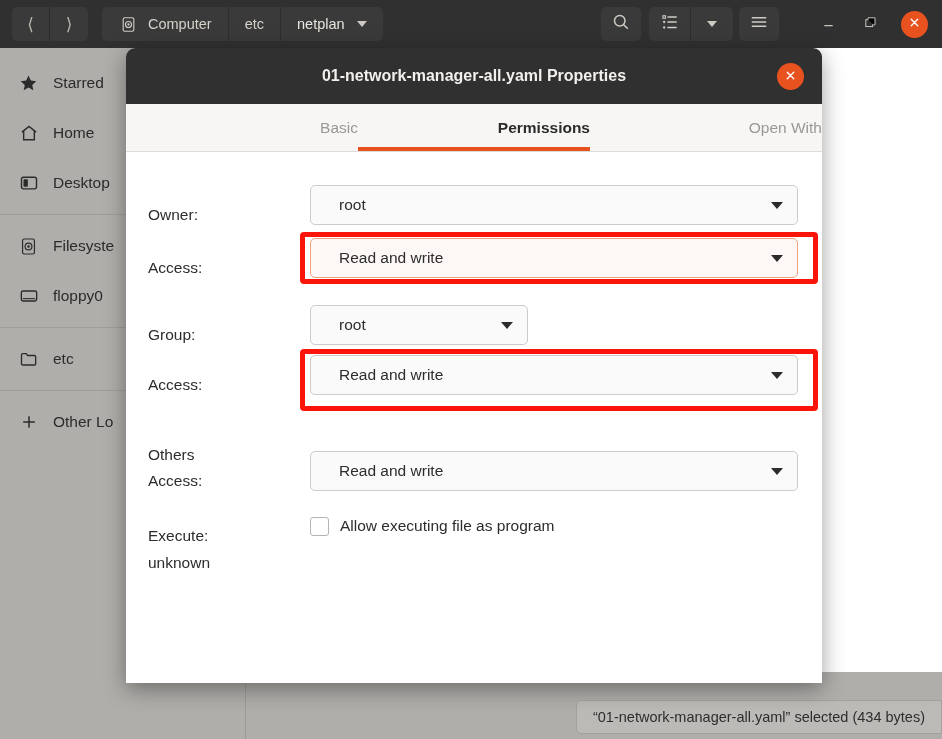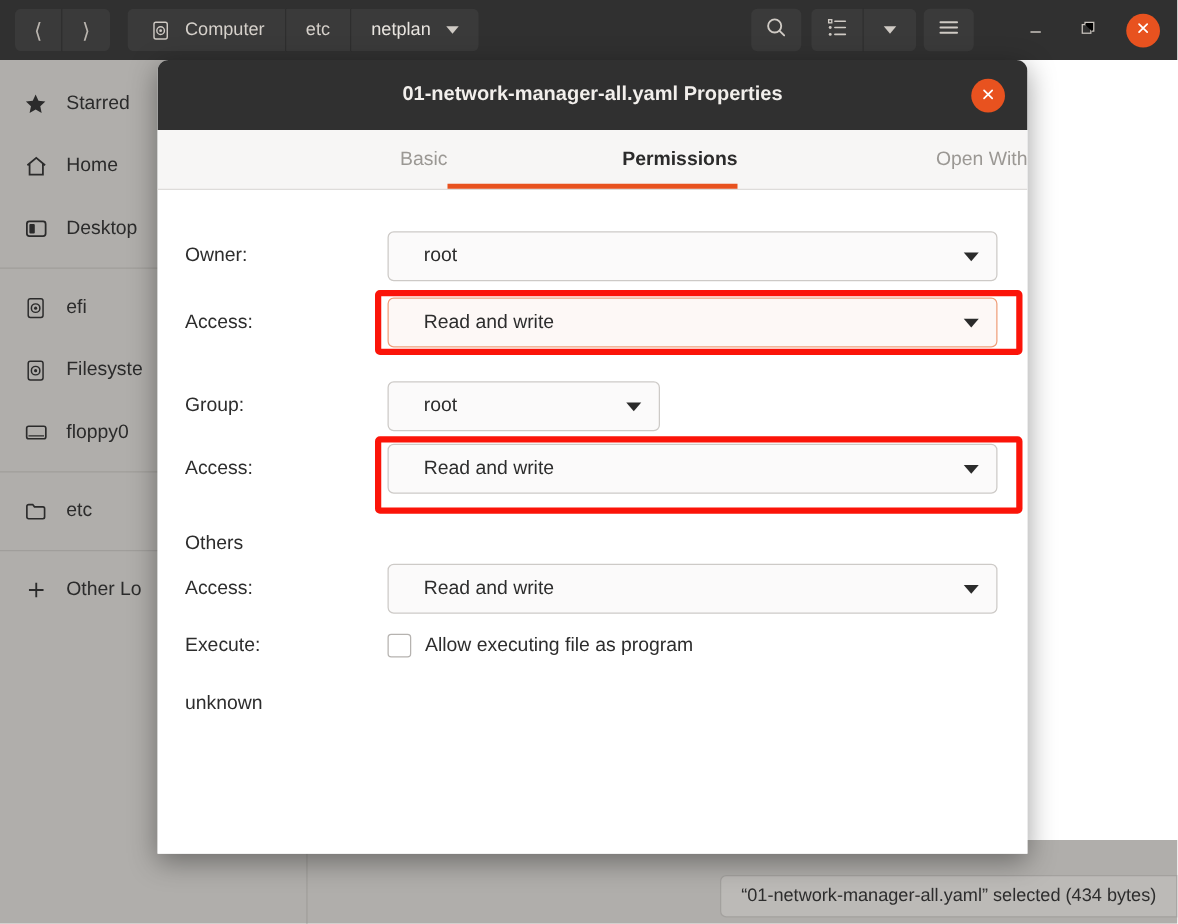--- a/index.html
+++ b/index.html
@@ -183,20 +183,21 @@
 
   .row {
     position: absolute;
     display: flex; align-items: center;
     left: 22px;
   }
   .row-label {
     width: 162px;
     font-size: 15.5px; color: #2d2d2d;
     white-space: nowrap;
+    margin-top: 20px;
   }
   .combo {
     height: 40px;
     background: #fbfafa;
     border: 1px solid #cdcac7;
     border-radius: 5px;
     display: flex; align-items: center;
     padding: 0 28px;
     font-size: 15.5px; color: #2d2d2d;
     position: relative;
@@ -268,30 +269,20 @@
 
     <div>
       <div class="sb-item">
         <span class="sb-icon">
           <svg width="19" height="19" viewBox="0 0 24 24">
               <rect x="4.5" y="2.5" width="15" height="19" rx="2.2" fill="none" stroke="#2b2b2b" stroke-width="1.5"></rect>
               <circle cx="12" cy="12" r="4.3" fill="none" stroke="#2b2b2b" stroke-width="1.5"></circle>
               <circle cx="12" cy="12" r="1.6" fill="#2b2b2b"></circle>
             </svg>
         </span>
-        <span>efi</span>
-      </div>
-      <div class="sb-item">
-        <span class="sb-icon">
-          <svg width="19" height="19" viewBox="0 0 24 24">
-              <rect x="4.5" y="2.5" width="15" height="19" rx="2.2" fill="none" stroke="#2b2b2b" stroke-width="1.5"></rect>
-              <circle cx="12" cy="12" r="4.3" fill="none" stroke="#2b2b2b" stroke-width="1.5"></circle>
-              <circle cx="12" cy="12" r="1.6" fill="#2b2b2b"></circle>
-            </svg>
-        </span>
         <span>Filesyste</span>
       </div>
       <div class="sb-item">
         <span class="sb-icon">
           <svg width="20" height="20" viewBox="0 0 24 24">
               <rect x="2.8" y="6" width="18.4" height="12" rx="2" fill="none" stroke="#2b2b2b" stroke-width="1.6"></rect>
               <path stroke="#2b2b2b" stroke-width="1.3" d="M4.5 15.2h15"></path>
             </svg>
         </span>
         <span>floppy0</span>

